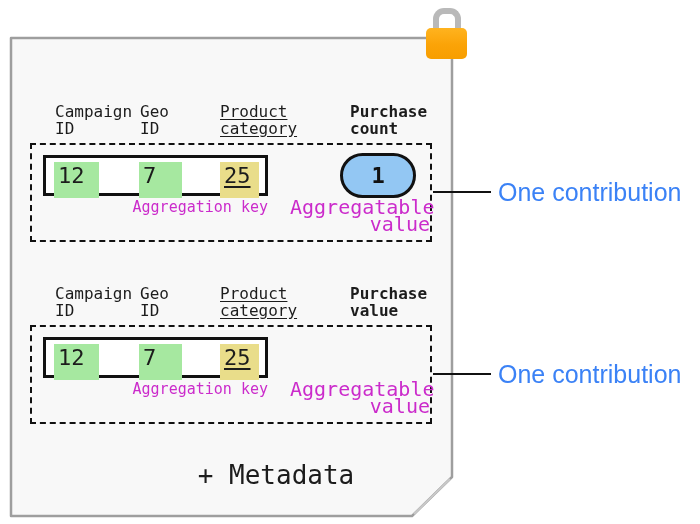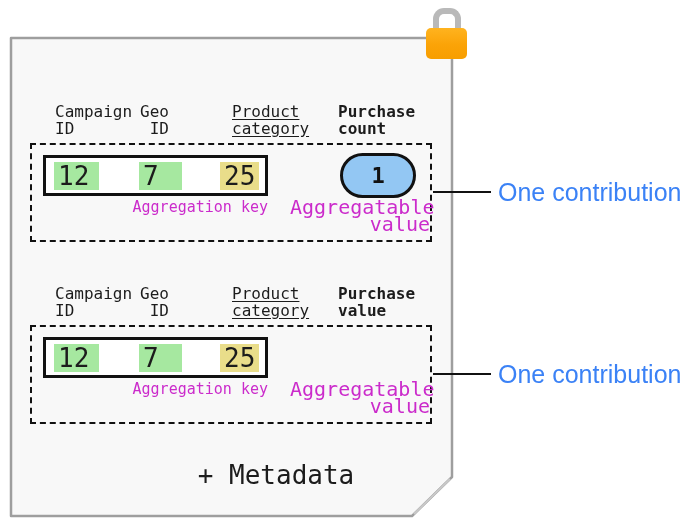--- a/index.html
+++ b/index.html
@@ -32,41 +32,41 @@
   .section-1 { top: 95px; }
   .section-2 { top: 277px; }
 
   .col-header {
     position: absolute; top: 8px;
     font-size: 16px; line-height: 17px; color: #1c1c1c;
     white-space: nowrap;
   }
   .col-header span { display: block; }
   .hdr-campaign { left: 55px; }
-  .hdr-geo { left: 140px; text-align: right; }
-  .hdr-product { left: 220px; text-decoration: underline; text-underline-offset: 2px; margin-left: 12px; }
-  .hdr-metric { left: 338px; font-weight: bold; }
+  .hdr-geo { left: 140px; }
+  .hdr-product { left: 220px; text-decoration: underline; text-underline-offset: 2px; }
+  .hdr-metric { left: 350px; font-weight: bold; }
 
   .dashed-box {
     position: absolute; left: 30px; top: 48px; width: 402px; height: 99px;
     border: 2px dashed #111111;
   }
   .key-box {
     position: absolute; left: 43px; top: 60px; width: 225px; height: 41px;
     background: #ffffff; border: 3px solid #111111;
   }
   .key-cell {
-    position: absolute; top: 4px; height: 28px;
-    font-size: 26px; line-height: 28px; color: #1c1c1c;
+    position: absolute; top: 4px; height: 36px;
+    font-size: 22px; line-height: 28px; color: #1c1c1c;
     padding-left: 4px;
   }
   .cell-campaign { left: 8px;  width: 45px; background: #a6e8a0; }
   .cell-geo     { left: 93px; width: 43px; background: #a6e8a0; }
   .cell-product { left: 174px; width: 39px; background: #e9dd8a;
-                  text-underline-offset: 3px;
+                  text-decoration: underline; text-underline-offset: 3px;
                   text-decoration-thickness: 2px; }
 
   .value-pill {
     position: absolute; left: 340px; top: 58px; width: 76px; height: 45px;
     background: #93c7f3; border: 3px solid #111111; border-radius: 23px;
     display: flex; align-items: center; justify-content: center;
     font-size: 22px; font-weight: bold; color: #111111;
   }
 
   .agg-key-label {

